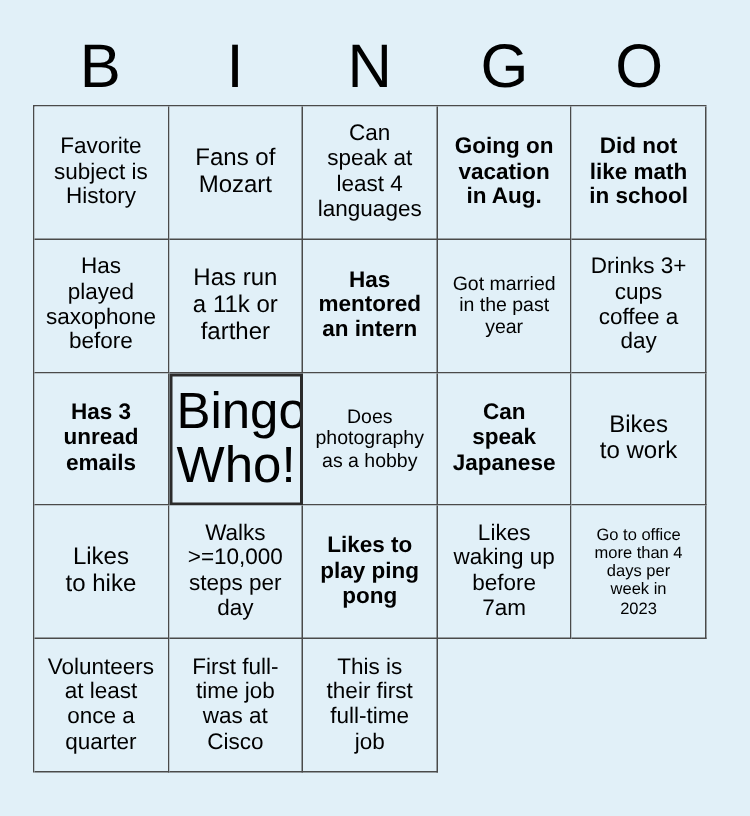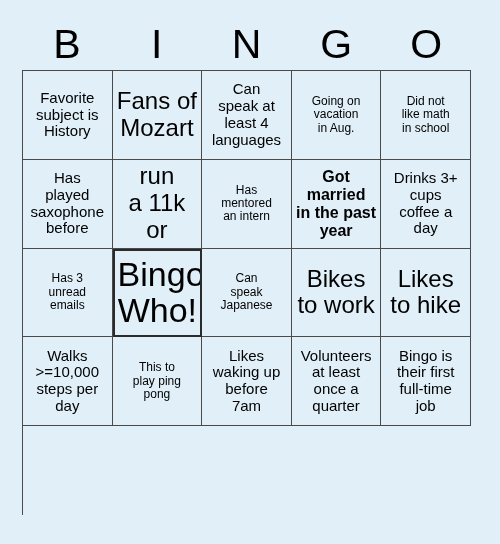--- a/index.html
+++ b/index.html
@@ -64,24 +64,24 @@
     overflow: hidden;
   }
   .cell-text {
     display: block;
     width: 100%;
     line-height: 1.12;
     white-space: pre-line;
   }
   
   .fs-xs .cell-text { font-size: 11px; }
-  .fs-s  .cell-text { font-size: 16px; font-weight: bold; }
+  .fs-s  .cell-text { font-size: 13px; }
   .fs-m  .cell-text { font-size: 15px; }
-  .fs-l  .cell-text { font-size: 12px; }
-  .fs-xl .cell-text { font-size: 24px; }
+  .fs-l  .cell-text { font-size: 15px; font-weight: bold; }
+  .fs-xl .cell-text { font-size: 16px; }
   .fs-free .cell-text { font-size: 34px; line-height: 1.05; }
 
   .cell.free {
     border: 2px solid #2b2b2b;
   }
 </style>
 </head>
 <body>
 
 <div class="card">
@@ -149,57 +149,75 @@
       </div>
       <div class="cell fs-l">
         <span class="cell-text">Has 3
 unread
 emails</span>
       </div>
       <div class="cell fs-free free">
         <span class="cell-text">Bingo
 Who!</span>
       </div>
+      <div class="cell fs-s">
+        <span class="cell-text">Does
+photography
+as a hobby</span>
+      </div>
       <div class="cell fs-l">
         <span class="cell-text">Can
 speak
 Japanese</span>
       </div>
       <div class="cell fs-xl">
         <span class="cell-text">Bikes
 to work</span>
       </div>
       <div class="cell fs-xl">
         <span class="cell-text">Likes
 to hike</span>
       </div>
       <div class="cell fs-m">
         <span class="cell-text">Walks
 &gt;=10,000
 steps per
 day</span>
       </div>
       <div class="cell fs-l">
-        <span class="cell-text">This to
+        <span class="cell-text">Likes to
 play ping
 pong</span>
       </div>
       <div class="cell fs-m">
         <span class="cell-text">Likes
 waking up
 before
 7am</span>
       </div>
+      <div class="cell fs-xs">
+        <span class="cell-text">Go to office
+more than 4
+days per
+week in
+2023</span>
+      </div>
       <div class="cell fs-m">
         <span class="cell-text">Volunteers
 at least
 once a
 quarter</span>
       </div>
       <div class="cell fs-m">
-        <span class="cell-text">Bingo is
+        <span class="cell-text">First full-
+time job
+was at
+Cisco</span>
+      </div>
+      <div class="cell fs-m">
+        <span class="cell-text">This is
 their first
 full-time
 job</span>
       </div>
     </div>
 
 </div>
 
 </body></html>

